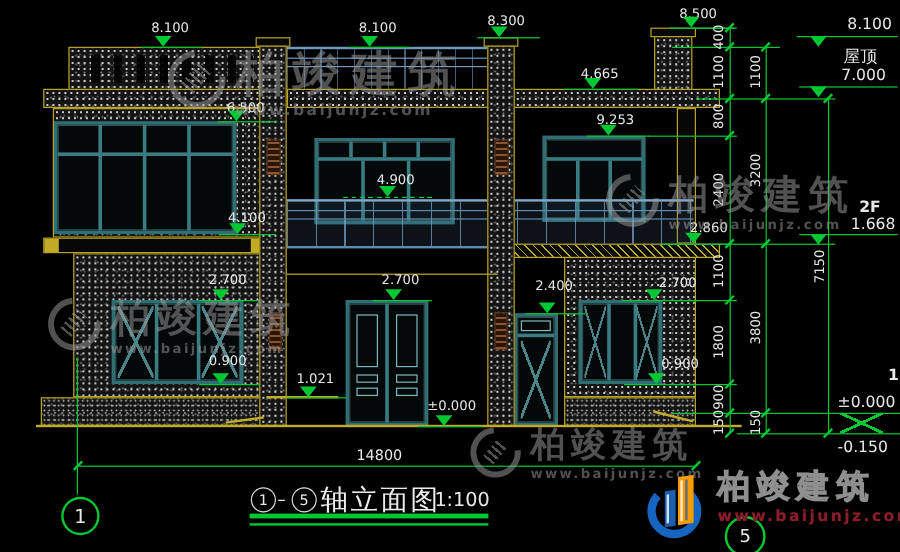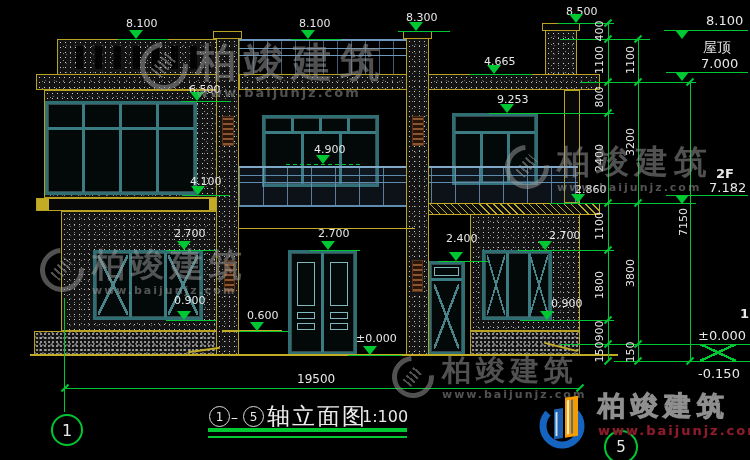--- a/index.html
+++ b/index.html
@@ -196,34 +196,34 @@
   <div class="tri" style="left:675px;top:30px;z-index:5;"></div>
   <div class="tri" style="left:675px;top:72px;z-index:5;"></div>
   <div class="tri" style="left:675px;top:195px;z-index:5;"></div>
 
   <div class="xglyph" style="left:700px;top:344px;width:36px;height:17px;z-index:5;"></div>
 
   <div class="gh" style="left:65px;top:388px;width:515px;z-index:5;"></div>
   <div class="tick" style="left:60px;top:387px;z-index:5;"></div>
   <div class="tick" style="left:575px;top:387px;z-index:5;"></div>
   <div class="gv" style="left:64px;top:298px;height:114px;z-index:5;"></div>
-  <div class="wtxt" style="left:297px;top:372px;font-size:12px;z-index:5;">19500</div>
+  <div class="wtxt" style="left:297px;top:372px;font-size:12px;z-index:5;">14800</div>
 
   <div class="bubble" style="left:51px;top:414px;width:28px;height:28px;font-size:16px;z-index:5;">
     <span>1</span>
   </div>
   <div class="bubble" style="left:604px;top:430px;width:30px;height:30px;font-size:15px;z-index:2;">
     <span>5</span>
   </div>
 
   <div class="wtxt big" style="left:706px;top:13px;z-index:6;">8.100</div>
   <div class="wtxt" style="left:703px;top:39px;font-size:14px;z-index:6;">屋顶</div>
   <div class="wtxt big" style="left:701px;top:56px;z-index:6;">7.000</div>
   <div class="wtxt big" style="left:716px;top:166px;font-weight:bold;z-index:6;">2F</div>
-  <div class="wtxt big" style="left:709px;top:180px;z-index:6;">7.182</div>
+  <div class="wtxt big" style="left:709px;top:180px;z-index:6;">1.668</div>
   <div class="wtxt big" style="left:716px;top:306px;font-weight:bold;z-index:6;margin-left:24px;">1F</div>
   <div class="wtxt big" style="left:698px;top:328px;z-index:6;">±0.000</div>
   <div class="wtxt big" style="left:698px;top:366px;z-index:6;">-0.150</div>
 
   <div class="tcirc" style="left:209px;top:406px;z-index:6;">
     <span>1</span>
   </div>
   <div class="wtxt" style="left:231px;top:409px;font-size:14px;z-index:6;">–</div>
   <div class="tcirc" style="left:243px;top:406px;z-index:6;">
     <span>5</span>
@@ -329,21 +329,21 @@
       <div class="tri" style="left:449px;top:252px;z-index:6;"></div>
       <div class="wtxt" style="left:549px;top:229px;z-index:6;">2.700</div>
       <div class="gh" style="left:518px;top:250px;width:64px;z-index:6;"></div>
       <div class="tri" style="left:538px;top:241px;z-index:6;"></div>
       <div class="wtxt" style="left:174px;top:294px;z-index:6;">0.900</div>
       <div class="gh" style="left:166px;top:320px;width:50px;z-index:6;"></div>
       <div class="tri" style="left:177px;top:311px;z-index:6;"></div>
       <div class="wtxt" style="left:551px;top:297px;z-index:6;">0.900</div>
       <div class="gh" style="left:520px;top:320px;width:62px;z-index:6;"></div>
       <div class="tri" style="left:540px;top:311px;z-index:6;"></div>
-      <div class="wtxt" style="left:247px;top:309px;z-index:6;">0.600</div>
+      <div class="wtxt" style="left:247px;top:309px;z-index:6;">1.021</div>
       <div class="gh" style="left:239px;top:331px;width:50px;z-index:6;"></div>
       <div class="tri" style="left:250px;top:322px;z-index:6;"></div>
       <div class="wtxt" style="left:356px;top:332px;z-index:6;">±0.000</div>
       <div class="gh" style="left:348px;top:355px;width:54px;z-index:6;"></div>
       <div class="tri" style="left:363px;top:346px;z-index:6;"></div>
       <div class="wtxt rot" style="left:599px;top:31px;z-index:6;">400</div>
       <div class="wtxt rot" style="left:599px;top:60px;z-index:6;">1100</div>
       <div class="wtxt rot" style="left:599px;top:97px;z-index:6;">800</div>
       <div class="wtxt rot" style="left:599px;top:158px;z-index:6;">2400</div>
       <div class="wtxt rot" style="left:599px;top:226px;z-index:6;">1100</div>

